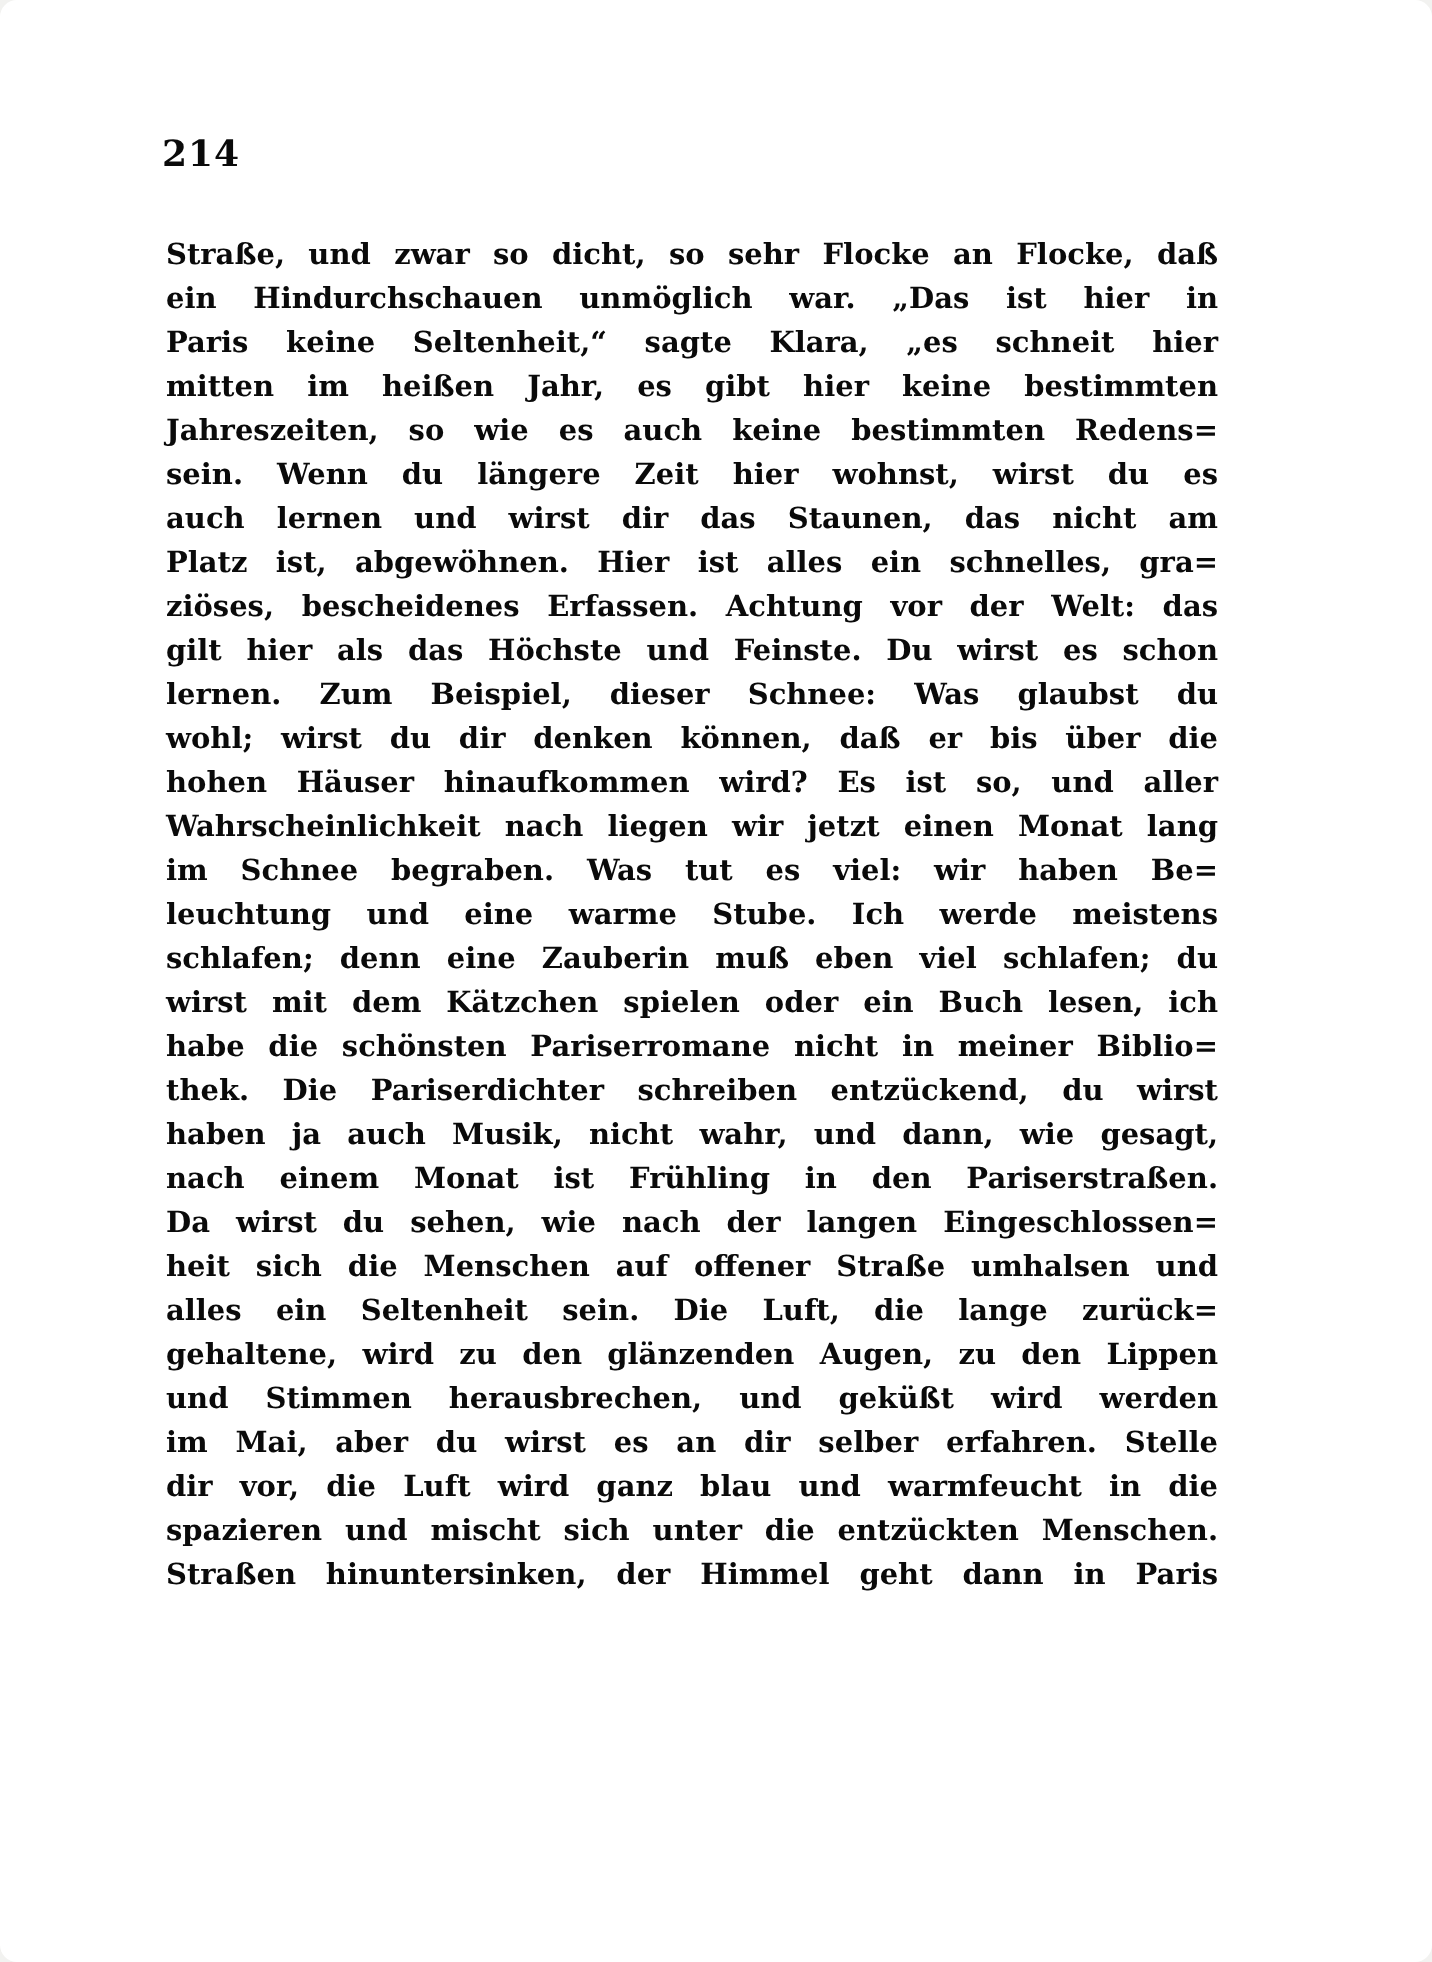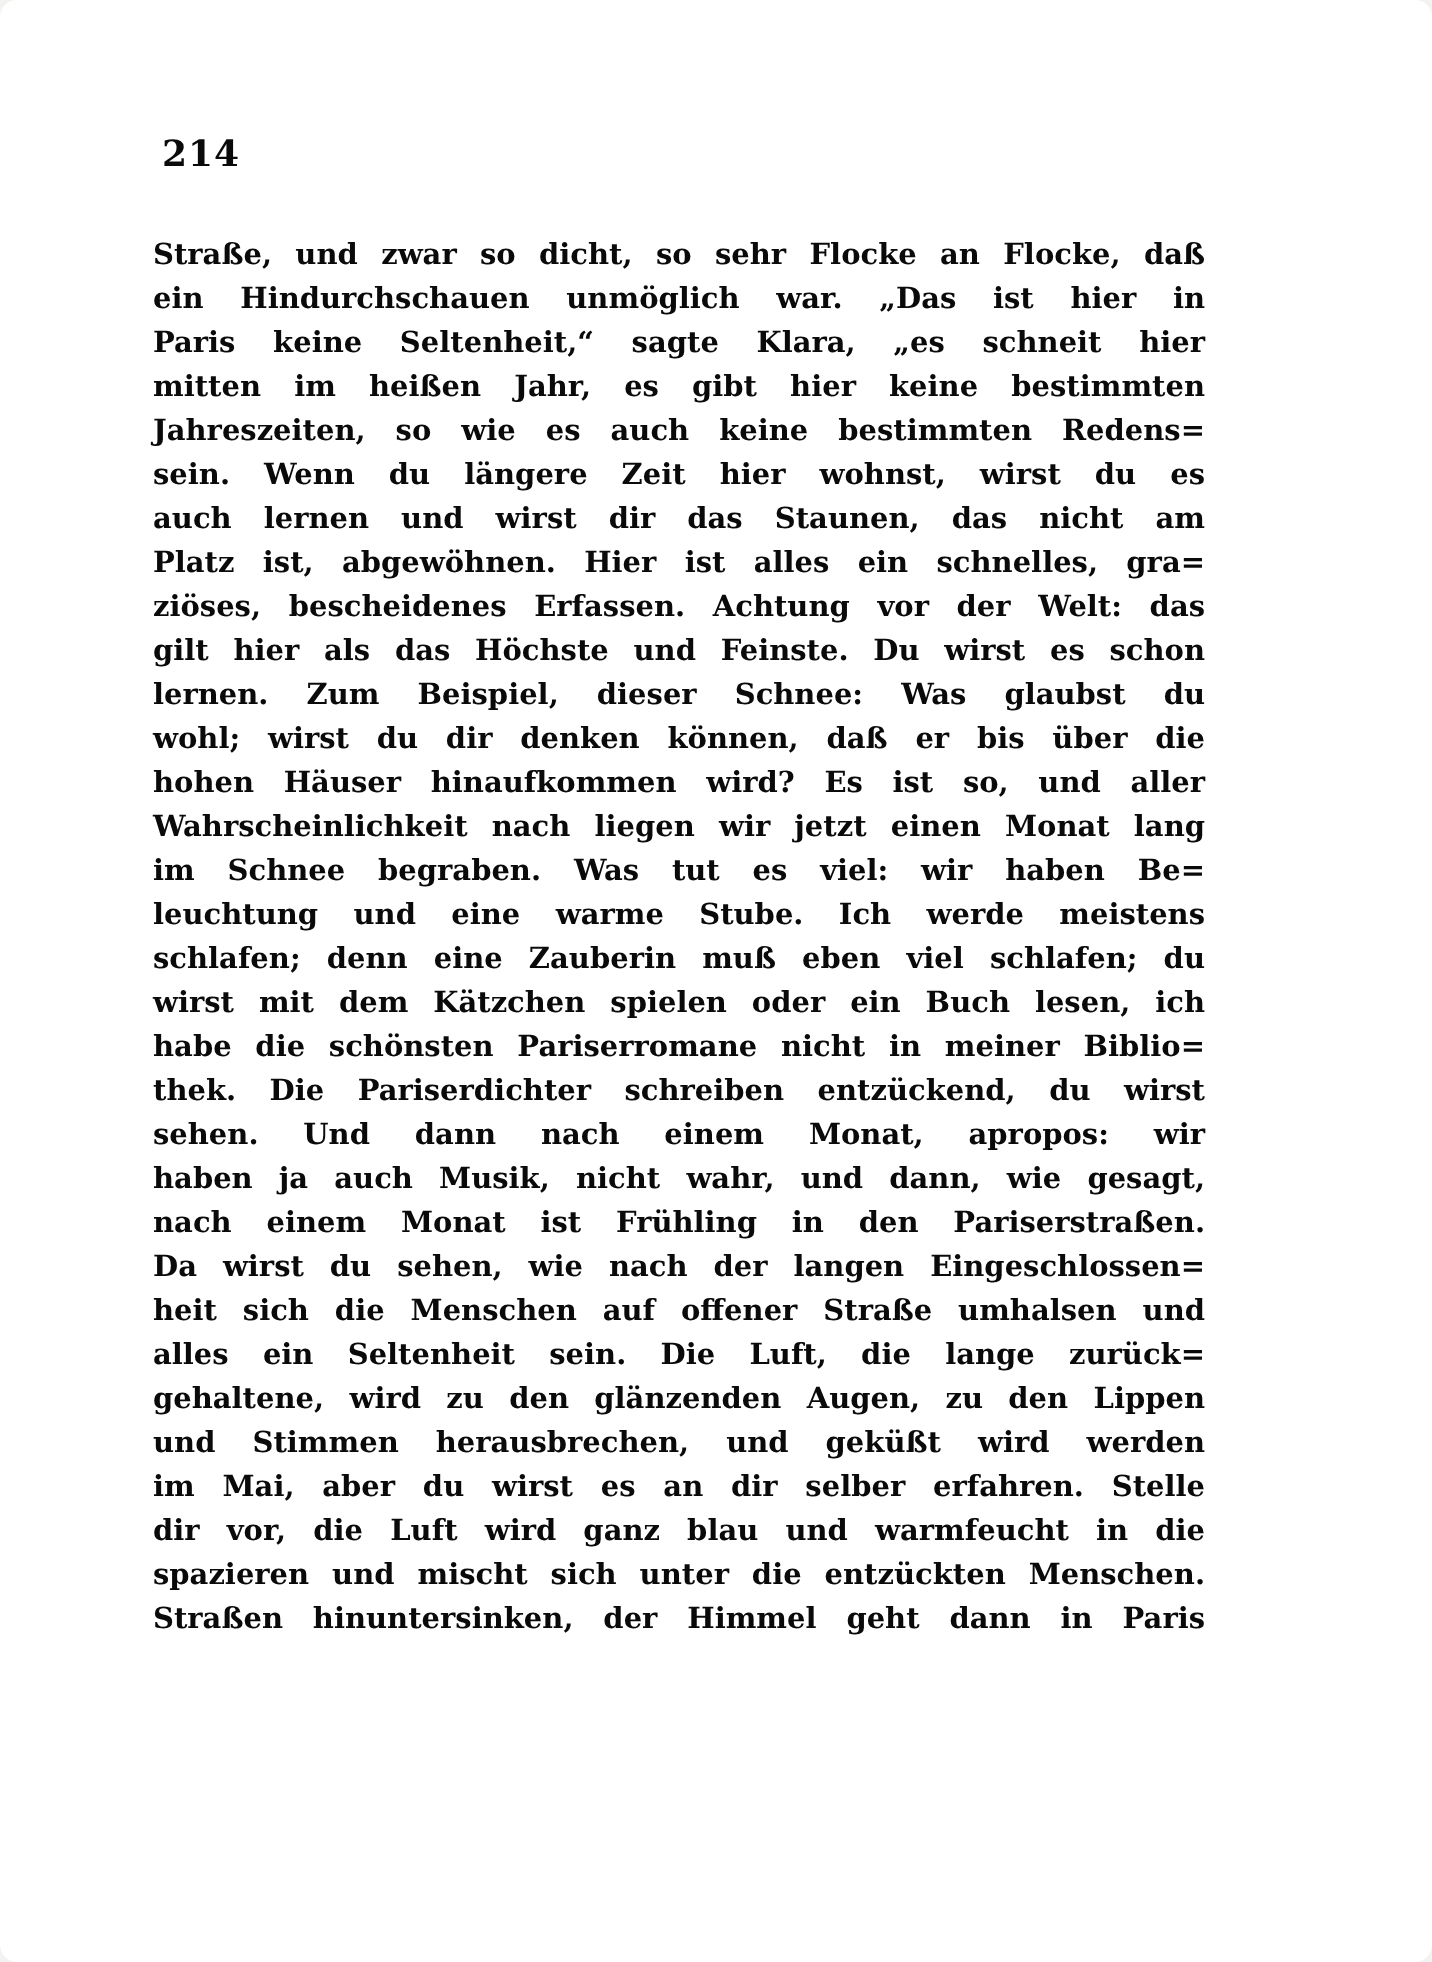--- a/index.html
+++ b/index.html
@@ -20,21 +20,21 @@
   .page-number {
     position: absolute;
     left: 162px;
     top: 133px;
     font-size: 36px;
     font-weight: bold;
     letter-spacing: 1px;
   }
   .text-block {
     position: absolute;
-    left: 153px;
+    left: 166px;
     top: 232px;
     width: 1052px;
   }
   .line {
     font-size: 29px;
     font-weight: bold;
     height: 44px;
     line-height: 44px;
     text-align: justify;
     text-align-last: justify;
@@ -66,21 +66,20 @@
       <div class="line">lernen.  Zum Beispiel, dieser Schnee: Was glaubst du</div>
       <div class="line">wohl; wirst du dir denken können, daß er bis über die</div>
       <div class="line">hohen Häuser hinaufkommen wird? Es ist so, und aller</div>
       <div class="line">Wahrscheinlichkeit nach liegen wir jetzt einen Monat lang</div>
       <div class="line">im Schnee begraben.  Was tut es viel: wir haben Be=</div>
       <div class="line">leuchtung und eine warme Stube.  Ich werde meistens</div>
       <div class="line">schlafen; denn eine Zauberin muß eben viel schlafen; du</div>
       <div class="line">wirst mit dem Kätzchen spielen oder ein Buch lesen, ich</div>
       <div class="line">habe die schönsten Pariserromane nicht in meiner Biblio=</div>
       <div class="line">thek.  Die Pariserdichter schreiben entzückend, du wirst</div>
-      <div class="line">sehen.  Und dann nach einem Monat, apropos: wir</div>
       <div class="line">haben ja auch Musik, nicht wahr, und dann, wie gesagt,</div>
       <div class="line">nach einem Monat ist Frühling in den Pariserstraßen.</div>
       <div class="line">Da wirst du sehen, wie nach der langen Eingeschlossen=</div>
       <div class="line">heit sich die Menschen auf offener Straße umhalsen und</div>
       <div class="line">alles ein Seltenheit sein.  Die Luft, die lange zurück=</div>
       <div class="line">gehaltene, wird zu den glänzenden Augen, zu den Lippen</div>
       <div class="line">und Stimmen herausbrechen, und geküßt wird werden</div>
       <div class="line">im Mai, aber du wirst es an dir selber erfahren.  Stelle</div>
       <div class="line">dir vor, die Luft wird ganz blau und warmfeucht in die</div>
       <div class="line">spazieren und mischt sich unter die entzückten Menschen.</div>

